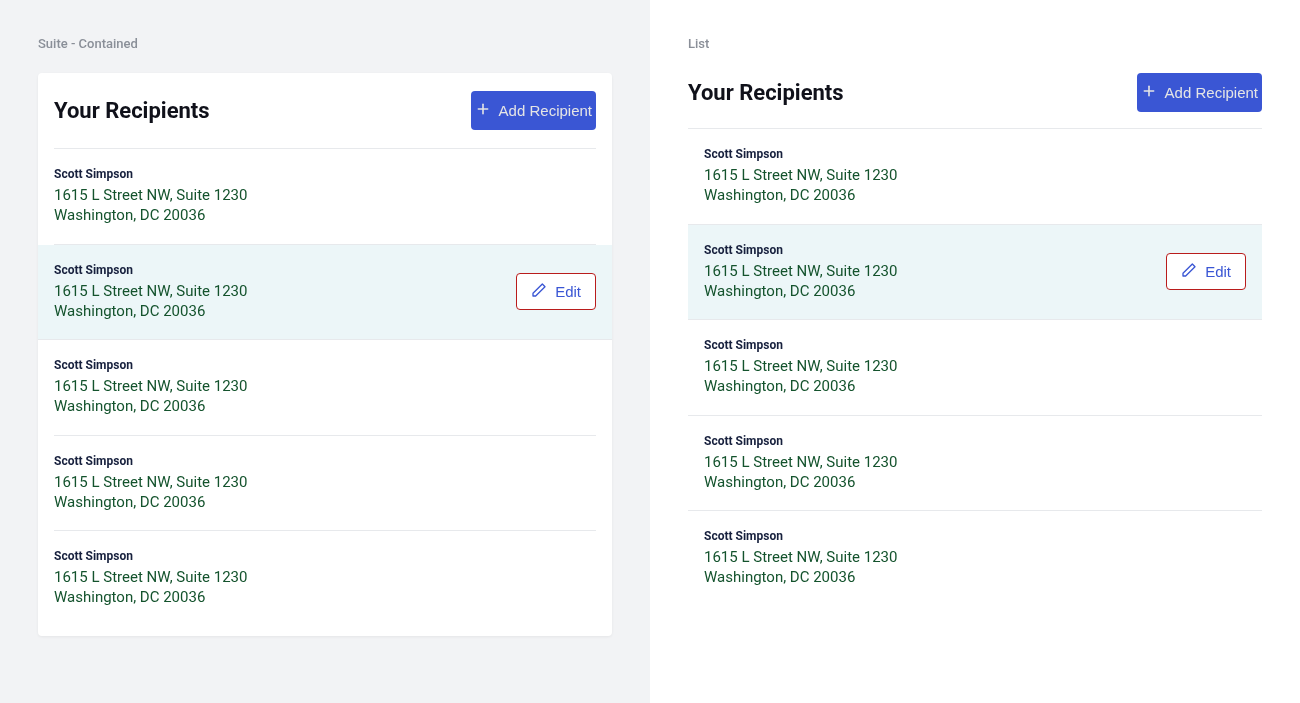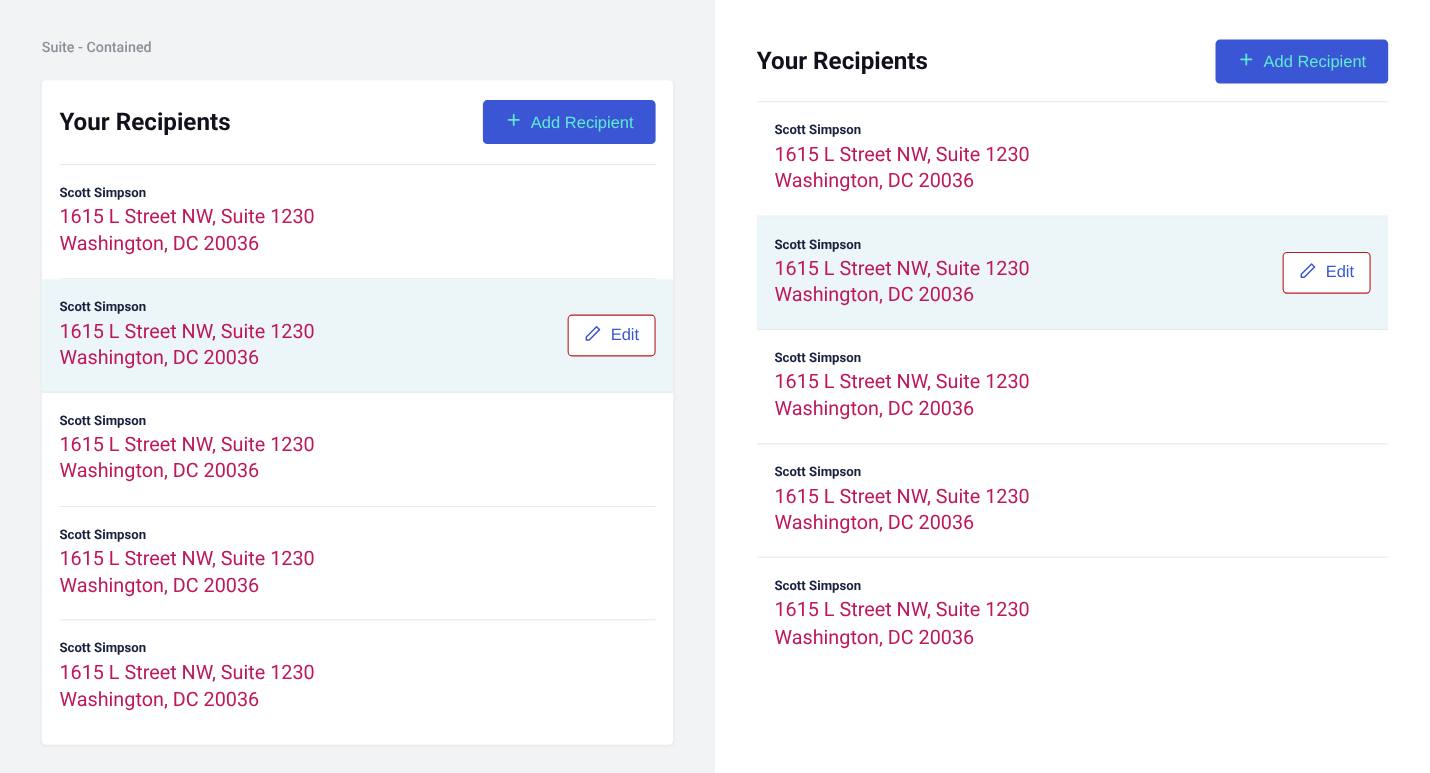--- a/index.html
+++ b/index.html
@@ -46,24 +46,24 @@
     padding: 0 0 16px 0;
     border-bottom: 1px solid #e7e9ec;
   }
   .title {
     font-size: 22px;
     font-weight: 700;
     color: #10111a;
   }
   .btn-primary {
     background: #3a56d4;
-    color: #5eead4;
+    color: #e5e5e5;
     border: none;
     border-radius: 4px;
-    padding: 10px 20px;
+    padding: 10px 4px;
     font-size: 15px;
     font-weight: 500;
     display: inline-flex;
     align-items: center;
     gap: 8px;
     cursor: pointer;
   }
   .btn-primary svg { width: 16px; height: 16px; }
   .list { }
   .row {
@@ -86,22 +86,22 @@
   .plain-list .row {
     padding: 18px 16px;
   }
   .row-info .name {
     font-size: 12px;
     font-weight: 700;
     color: #17203d;
     margin-bottom: 4px;
   }
   .row-info .addr {
-    font-size: 18px;
-    color: #be185d;
+    font-size: 15px;
+    color: #14532d;
     line-height: 1.35;
   }
   .btn-edit {
     background: #fff;
     border: 1px solid #b91c1c;
     border-radius: 4px;
     color: #3a56d4;
     font-size: 15px;
     font-weight: 500;
     padding: 8px 14px;
@@ -179,20 +179,21 @@
           <div class="name">Scott Simpson</div>
           <div class="addr">1615 L Street NW, Suite 1230</div>
           <div class="addr">Washington, DC 20036</div>
         </div>
       </div>
     </div>
   </div>
 </div>
 
 <div class="col col-right">
+  <div class="section-label">List</div>
 
   <div class="plain-header">
     <div class="title">Your Recipients</div>
     <button class="btn-primary">
       <span>
         <svg viewBox="0 0 24 24" fill="none" stroke="currentColor" stroke-width="2.4" stroke-linecap="round">
             <line x1="12" y1="5" x2="12" y2="19"></line>
             <line x1="5" y1="12" x2="19" y2="12"></line>
           </svg>
       </span>

